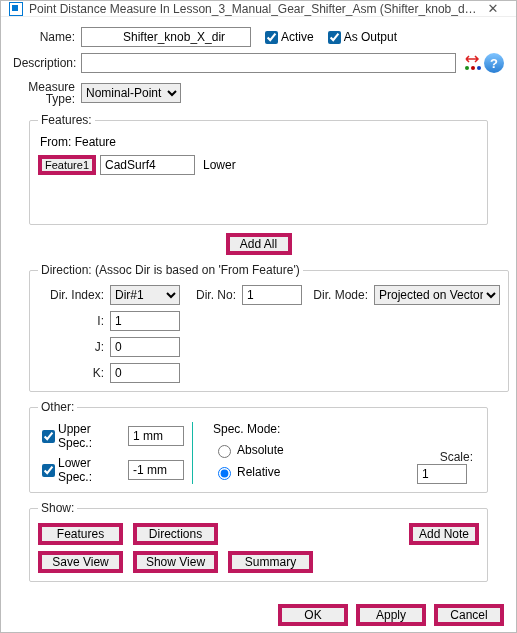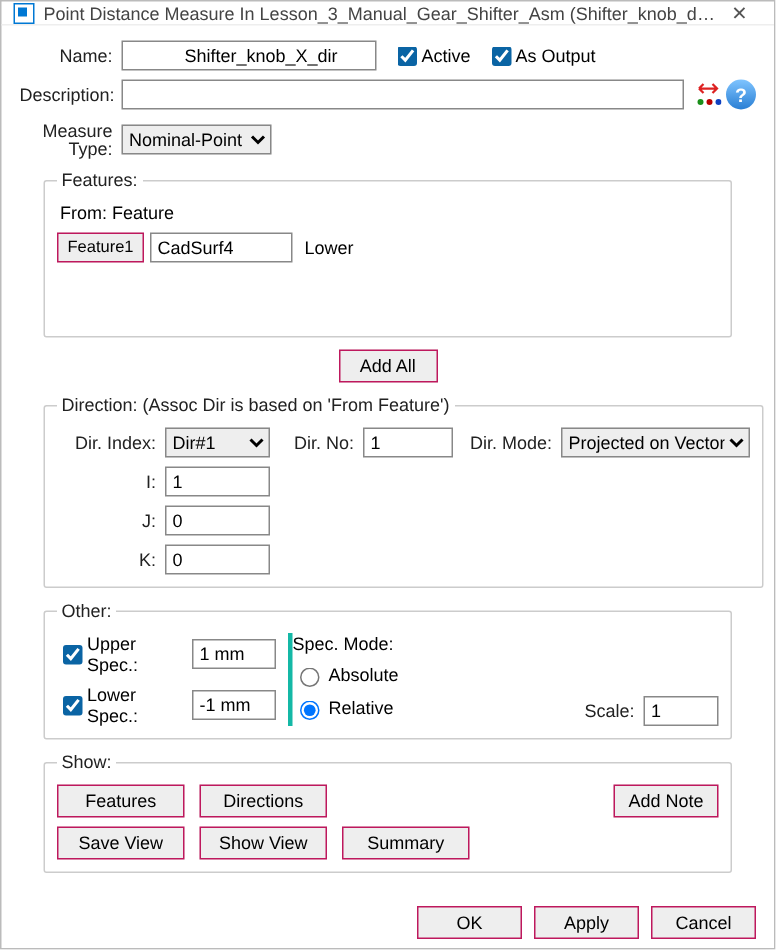--- a/index.html
+++ b/index.html
@@ -12,30 +12,30 @@
   .winbtn { width: 30px; text-align:center; color:#555; font-size:13px; }
   .content { padding: 10px 12px 8px 12px; flex:1; }
   .row { display: flex; align-items: center; margin-bottom: 6px; }
   .lbl { text-align: right; padding-right: 6px; color:#222; }
   input[type=text] { border:1px solid #888; padding: 2px 4px; height: 20px; background:#fff; font-size:12px; }
   .cb { display:flex; align-items:center; margin-left:10px; }
   .cb input { margin-right:3px; accent-color:#0a64a4; }
   select { border:1px solid #888; height:20px; background:#eee; font-size:12px; }
   fieldset { border:1px solid #ccc; border-radius:2px; margin:8px 16px; padding: 8px 8px; }
   legend { color:#222; padding:0 3px; }
-  .btn { border:1px solid #be185d; background:#eee; height:22px; display:inline-flex; align-items:center; justify-content:center; cursor:default; }
+  .btn { border:4px solid #be185d; background:#eee; height:22px; display:inline-flex; align-items:center; justify-content:center; cursor:default; }
   .feature-btn { width:58px; height:20px; font-size:11px;}
   .center-row { text-align:center; margin:4px 0 2px 0;}
   .bottom-bar { padding:6px 12px 10px 12px; display:flex; justify-content:flex-end; gap:8px; border-top:0; }
   .bottom-bar .btn { width:70px; }
   .help-icon { width:20px; height:20px; border-radius:50%; background:linear-gradient(#7fc4ff,#2a7fd4); color:#fff; font-weight:bold; display:flex; align-items:center; justify-content:center; font-size:13px;}
   .arrows-icon { width:20px; height:20px; display:flex; align-items:center; justify-content:center; font-size:13px; margin-right:2px; }
   .other-wrap { display:flex; gap:8px; }
   .other-col { display:flex; flex-direction:column; gap:6px; }
-  .spec-mid { border-left:3px solid #14b8a6; padding-left:0; }
+  .spec-mid { border-left:1px solid #14b8a6; padding-left:20px; }
   .radio-row { display:flex; align-items:center; gap:3px;}
   .show-btns { display:flex; flex-wrap:wrap; gap:10px; }
   .show-btns .btn { width:85px; }
   .add-note-wrap { margin-left:auto; }
 </style>
 </head>
 <body>
 
 <div class="window">
 
@@ -149,21 +149,21 @@
             <span>Absolute</span>
           </label>
           <label class="radio-row">
             <input type="radio" name="specmode" checked="" style="">
             <span>Relative</span>
           </label>
         </div>
 
 
         <div class="other-col" style="margin-left:auto; justify-content:flex-end; gap:6px;">
-          <div class="row" style="margin:0;">
+          <div class="row" style="margin:0;flex-direction:column;">
             <span class="lbl" style="width:74px;">Scale:</span>
             <input type="text" style="width: 50px;" value="1">
           </div>
         </div>
       </div>
     </fieldset>
 
     <fieldset>
       <legend>Show:</legend>
       <div class="show-btns" style="margin-bottom:6px;">

